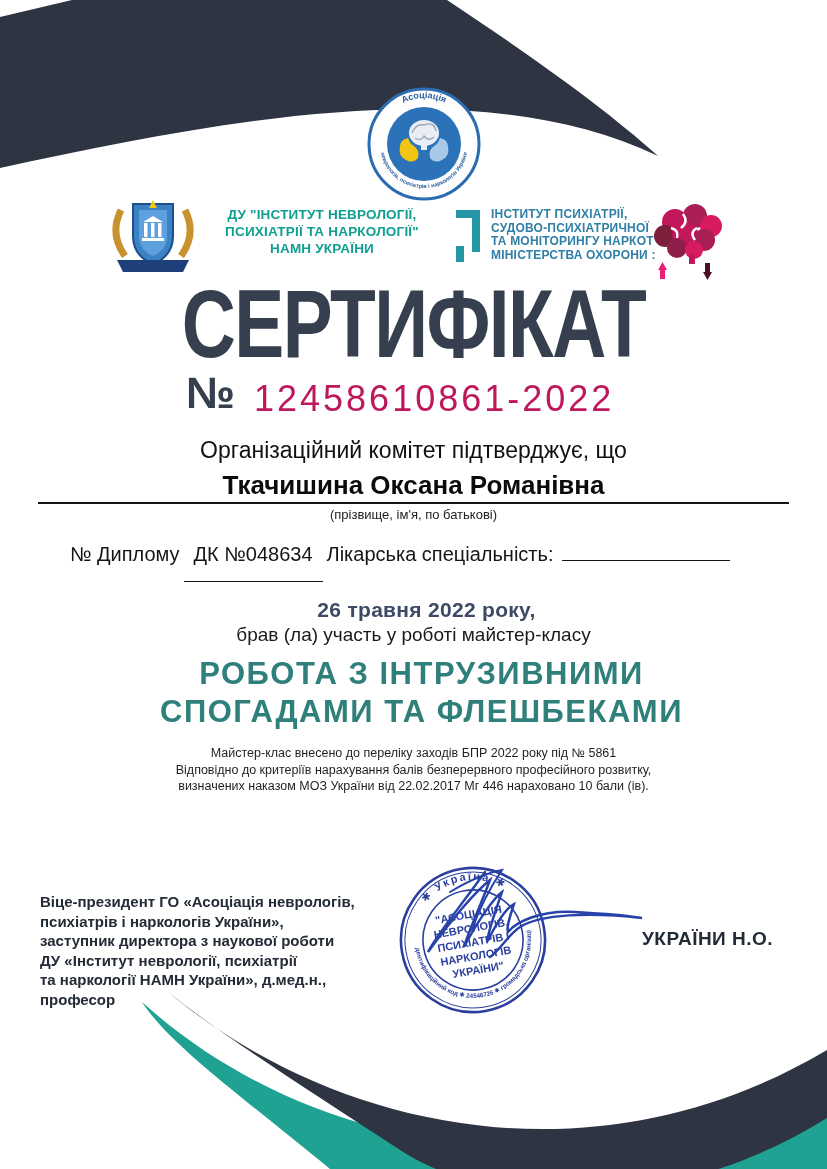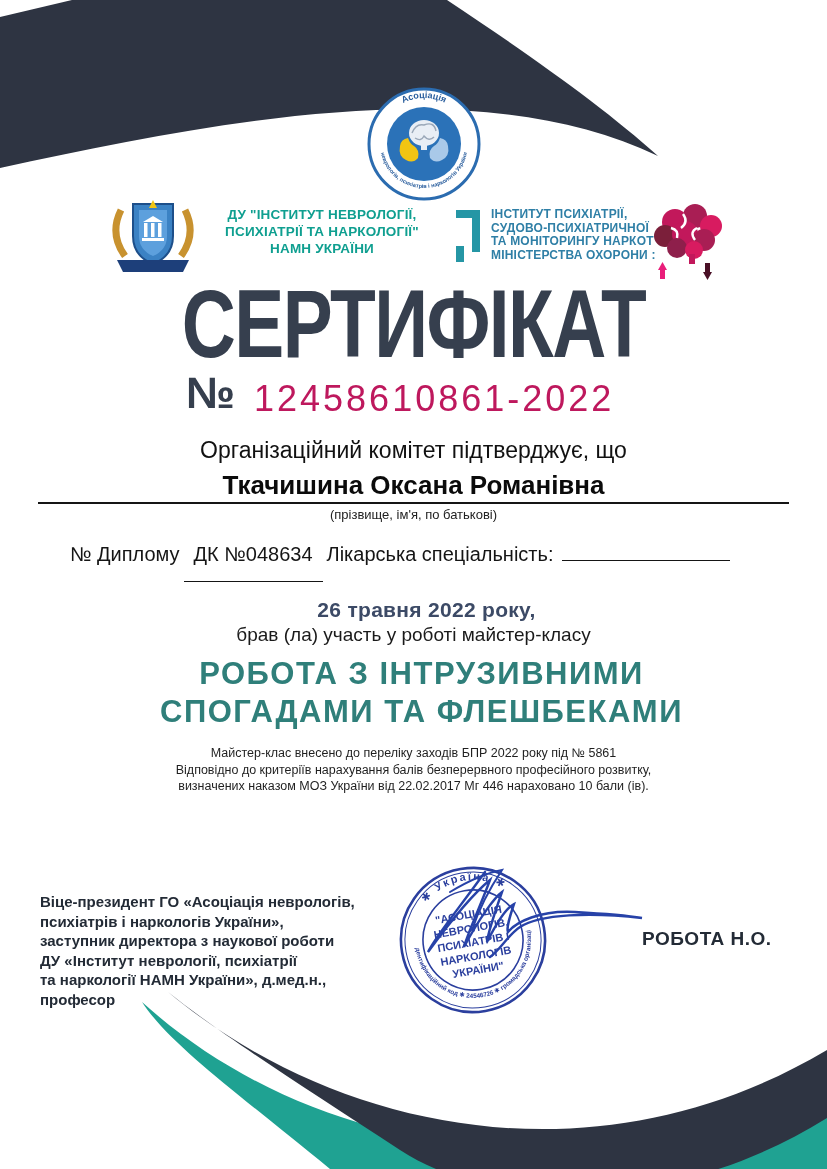--- a/index.html
+++ b/index.html
@@ -189,21 +189,21 @@
         <text x="78" y="112">УКРАЇНИ"</text>
       </g>
     </svg>
   </div>
 
   <svg class="abs" style="left:390px;top:852px;" width="270" height="130" viewBox="0 0 270 130">
     <path d="M95,20 C70,55 45,85 38,100 C60,70 85,40 100,28 C90,55 78,80 74,95 C90,65 105,45 112,40 C105,60 98,80 97,90 C108,68 118,55 124,52 C120,64 116,76 118,80 C126,70 150,58 185,60 C220,62 240,64 252,66 C200,60 150,62 130,75 C118,83 110,98 100,105" stroke="#2742a8" stroke-width="2.4" fill="none" stroke-linecap="round"></path>
     <path d="M60,40 q30,-18 52,-22 q-20,30 -30,60" stroke="#2742a8" stroke-width="2" fill="none" stroke-linecap="round"></path>
   </svg>
 
-  <div class="abs sig-name" style="left:642px;top:928px;">РОБОТА Н.О.</div>
+  <div class="abs sig-name" style="left:642px;top:928px;">УКРАЇНИ Н.О.</div>
 
   <svg class="abs" style="left:0;top:969px;" width="827" height="200" viewBox="0 0 827 200">
 
     <path d="M142,33 C300,176 560,236 827,111 L827,200 L330,200 C240,126 170,76 142,33 Z" fill="#1fa292"></path>
 
     <path d="M168,23 C340,166 600,216 827,81 L827,149 C680,241 500,246 400,181 C300,116 215,61 168,23 Z" fill="#2e3442"></path>
   </svg>
 
 </div>
 

